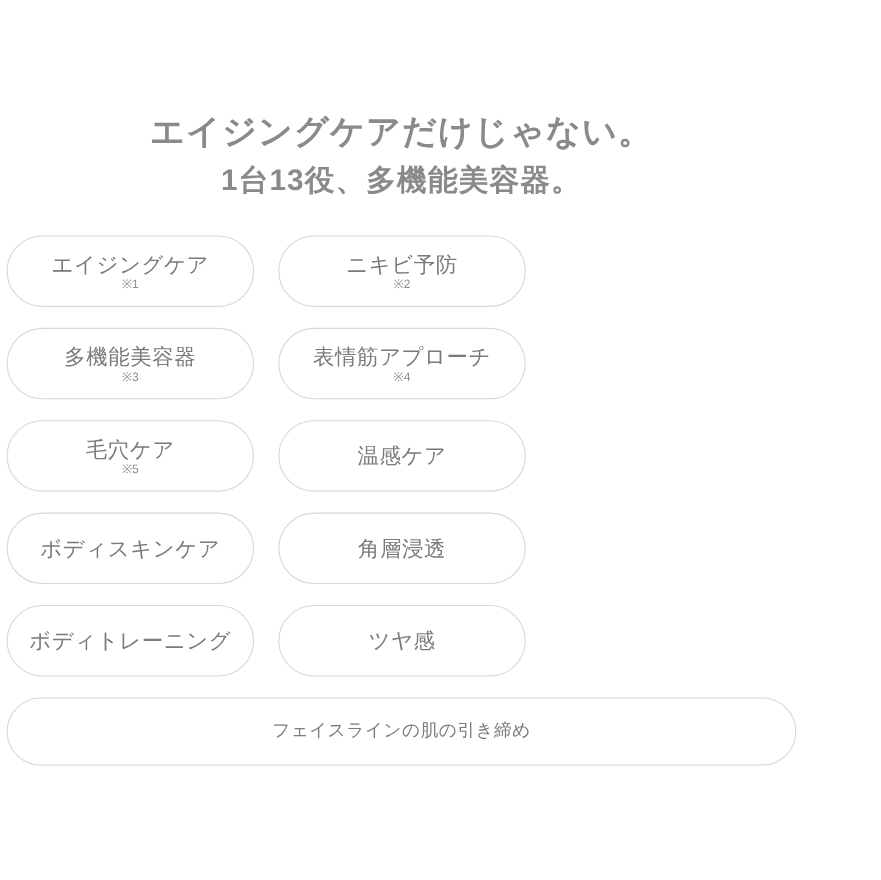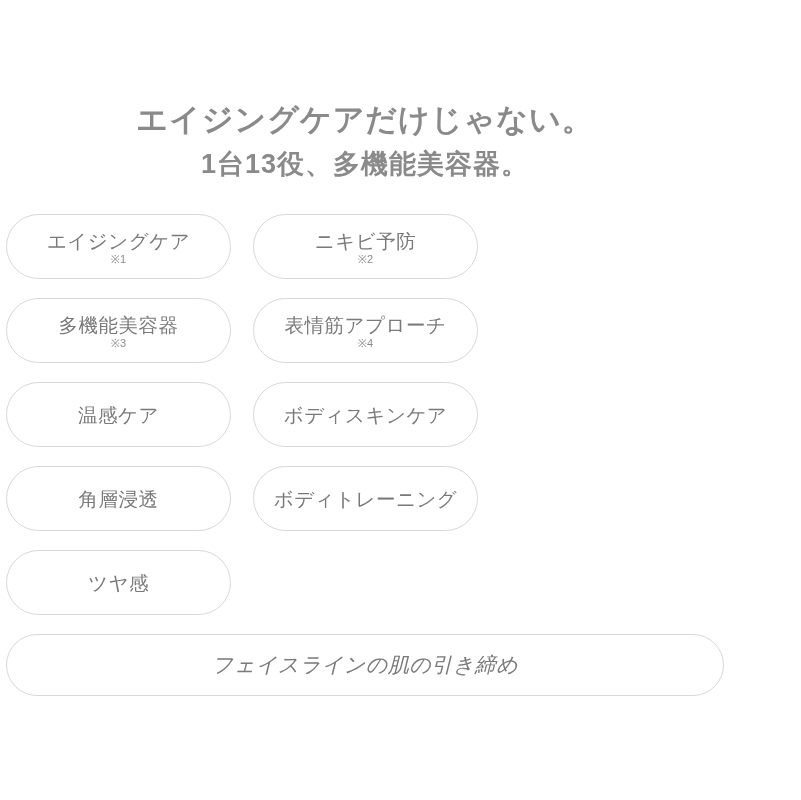--- a/index.html
+++ b/index.html
@@ -71,22 +71,21 @@
     margin-top: 1px;
   }
   .pill.has-note .label {
     margin-top: 2px;
   }
   .pill.wide {
     width: 718px;
     height: 62px;
   }
   .pill.wide .label {
-    font-size: 21px;
-    font-style: italic;
+    font-size: 16px;
   }
 </style>
 </head>
 <body>
 
 <div class="page">
 
   <div class="headline">
     <span class="line1">エイジングケアだけじゃない。</span>
     <span class="line2">1台13役、多機能美容器。</span>
@@ -108,20 +107,24 @@
       <span class="label">多機能美容器</span>
       <span class="note">※3</span>
     </div>
 
 
     <div class="pill has-note">
       <span class="label">表情筋アプローチ</span>
       <span class="note">※4</span>
     </div>
 
+    <div class="pill has-note">
+      <span class="label">毛穴ケア</span>
+      <span class="note">※5</span>
+    </div>
 
 
     <div class="pill">
       <span class="label">温感ケア</span>
     </div>
 
     <div class="pill">
       <span class="label">ボディスキンケア</span>
     </div>
 

